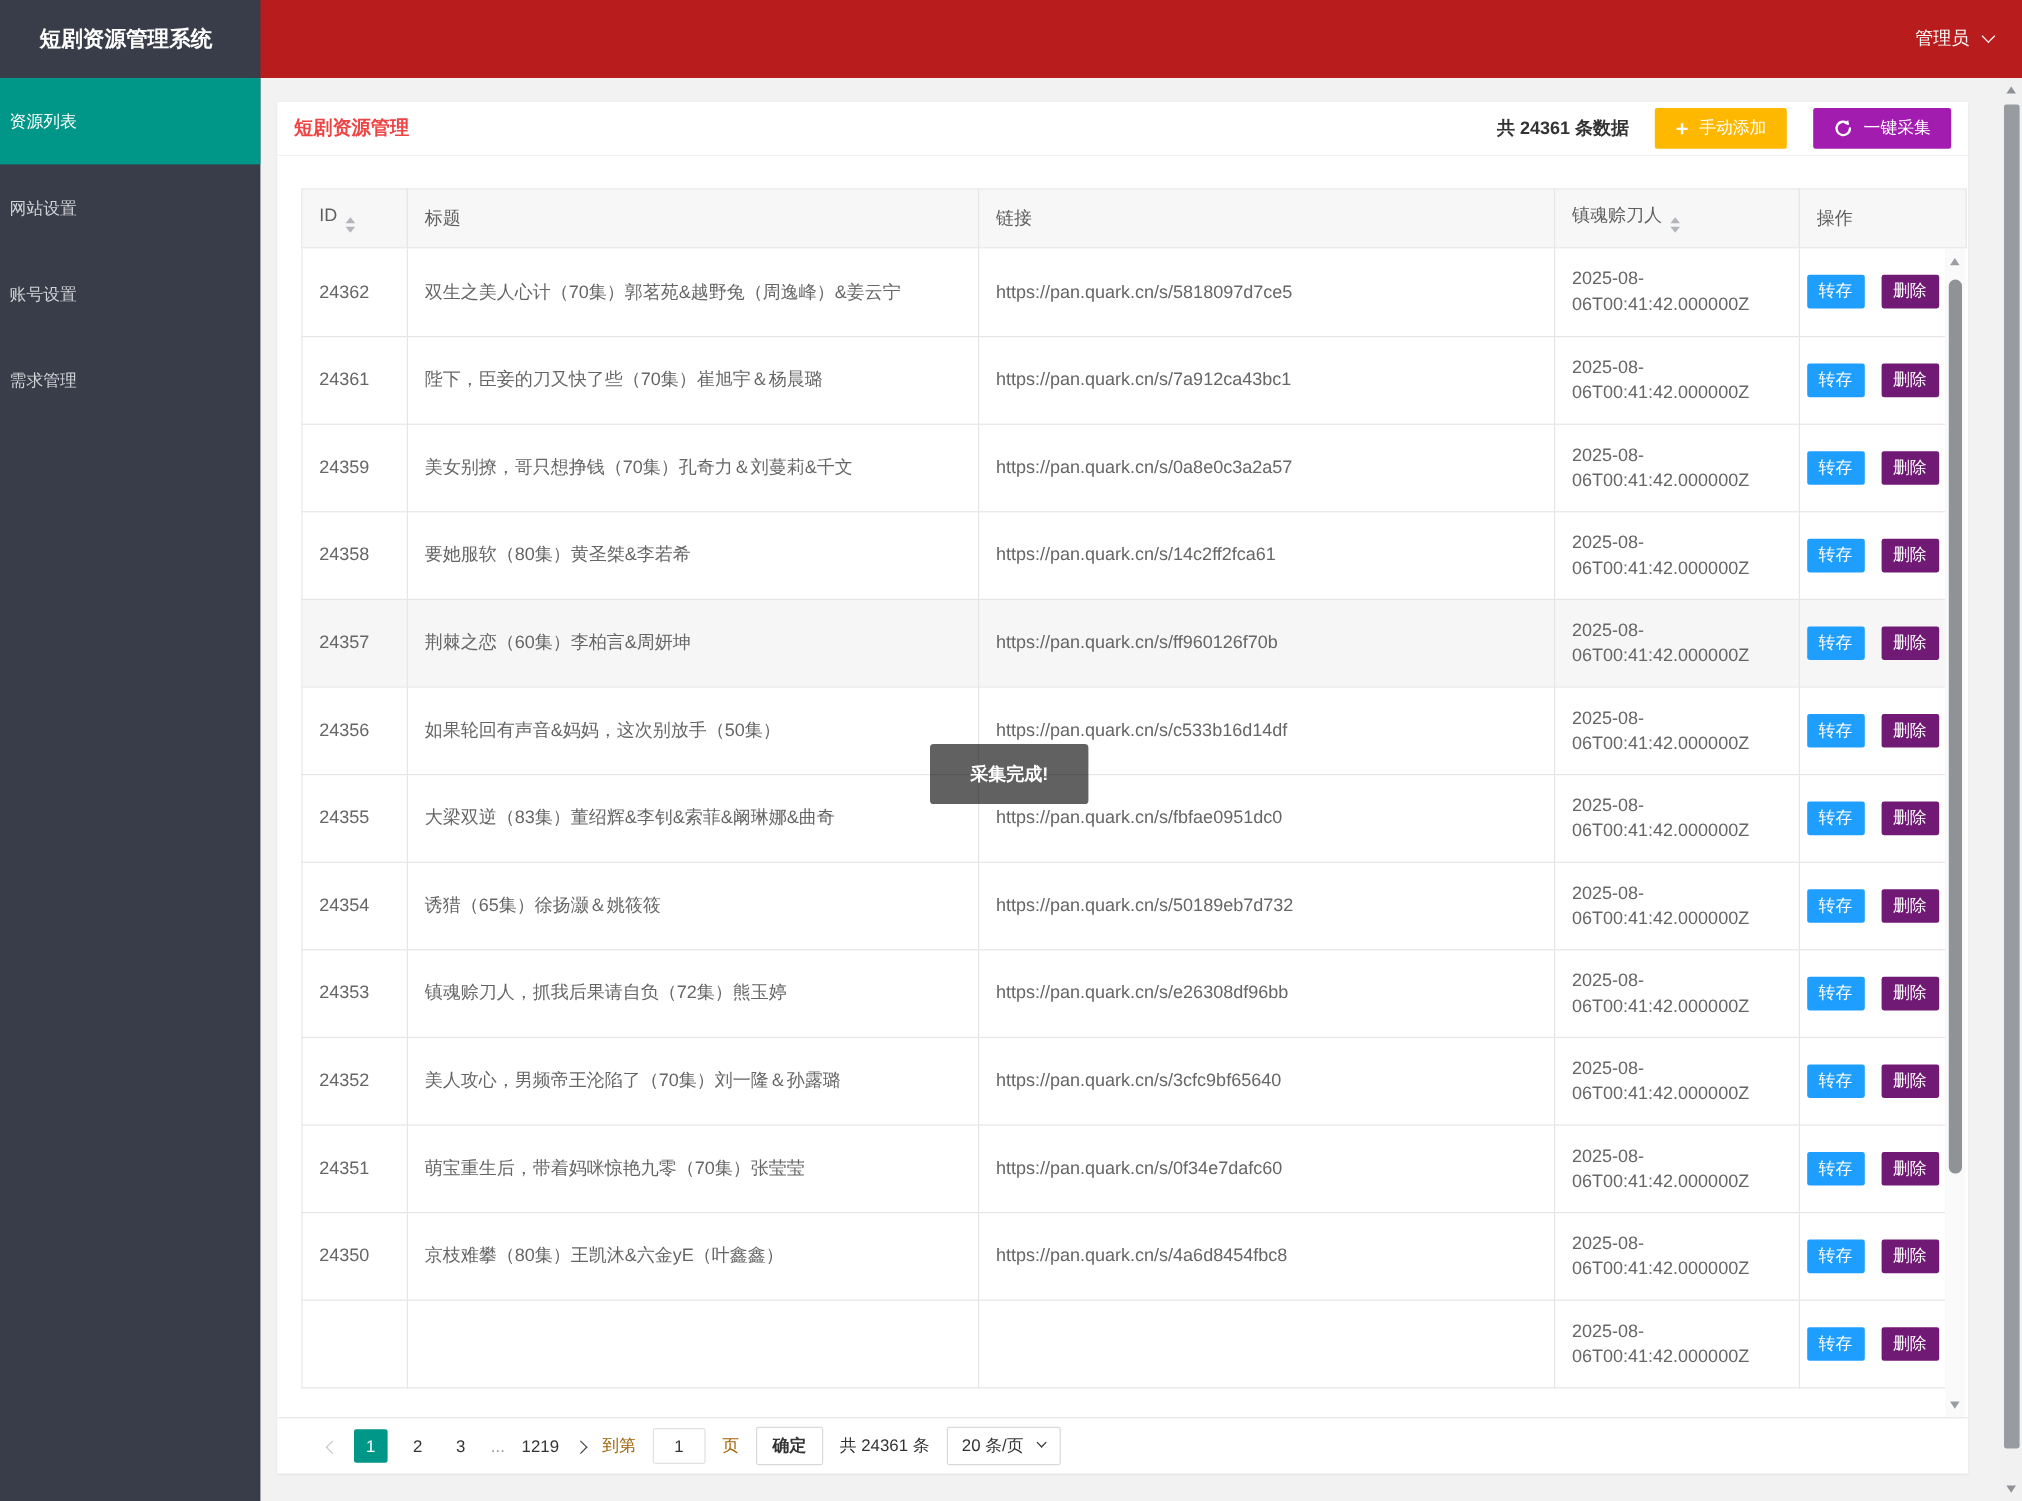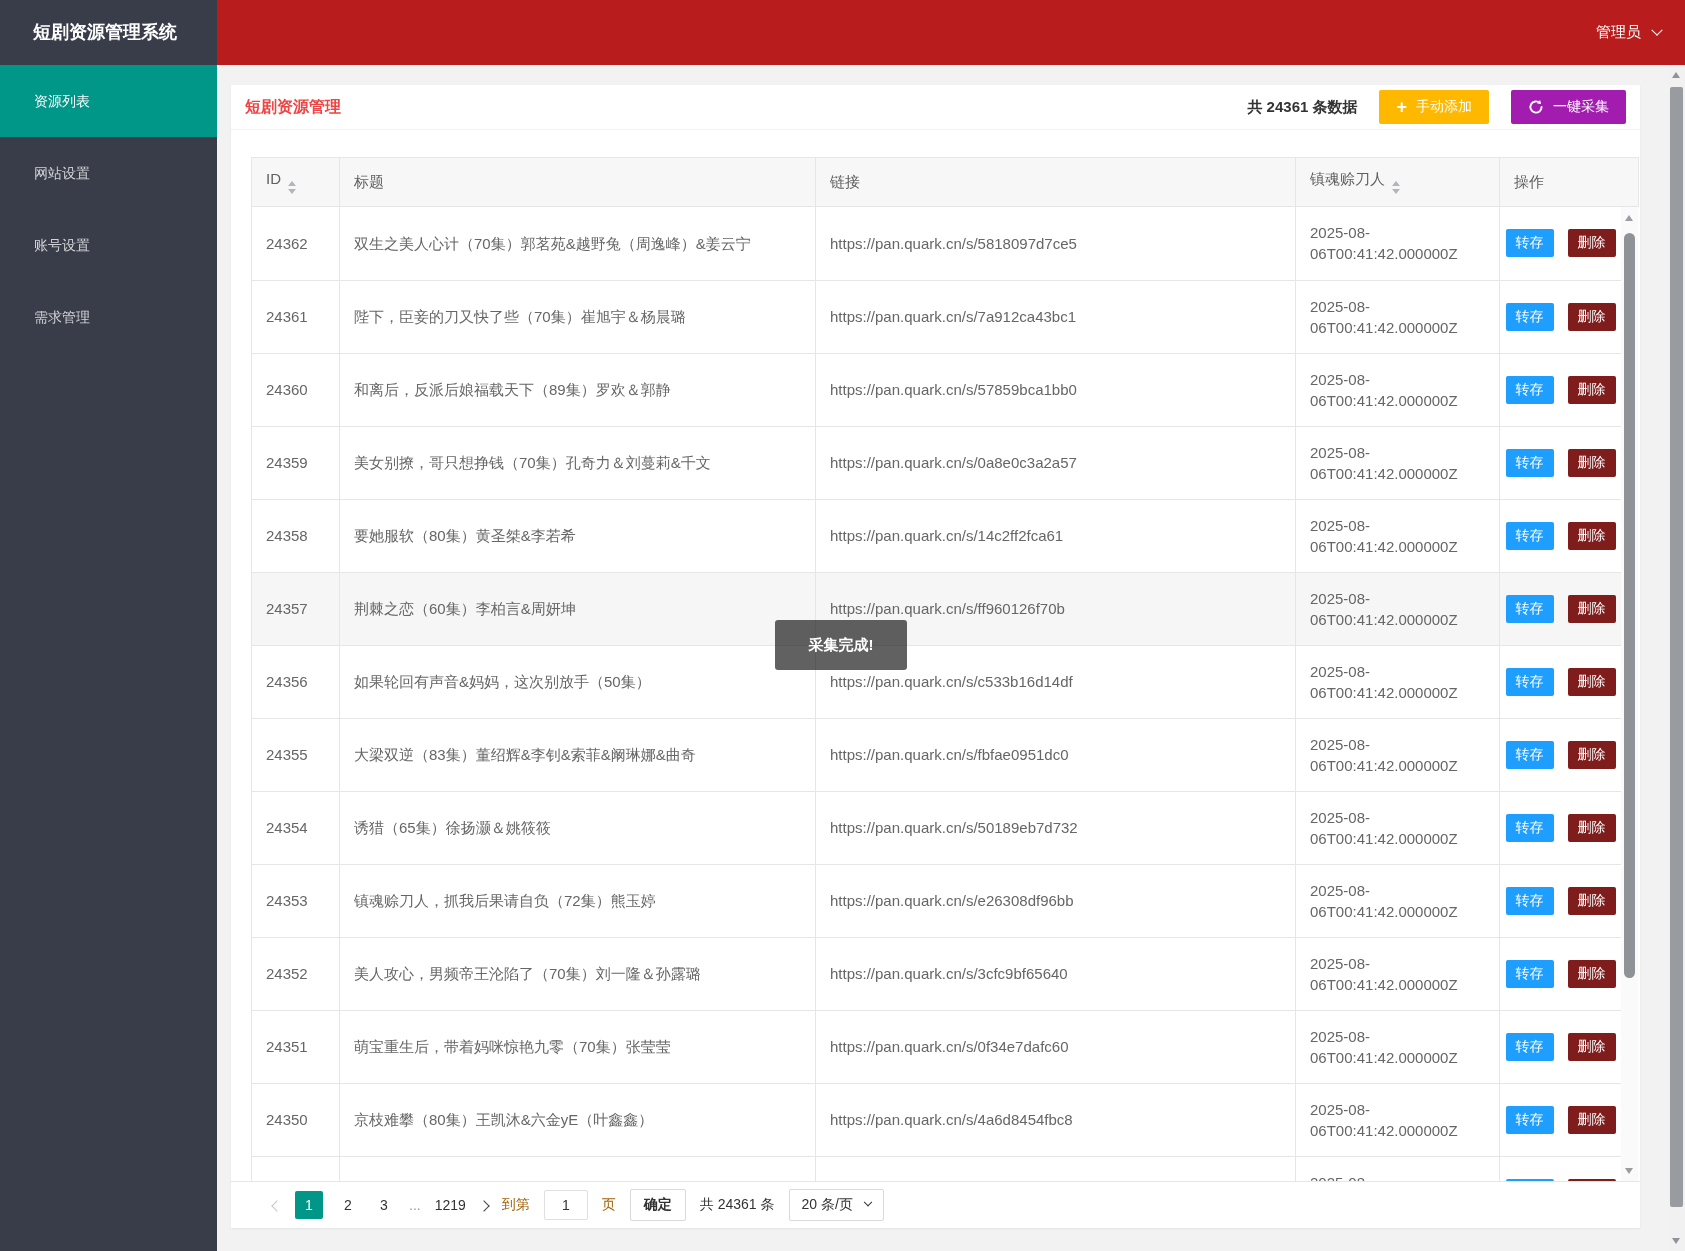--- a/index.html
+++ b/index.html
@@ -13,21 +13,21 @@
   .logo { position:absolute; left:0; top:0; width:217px; height:65px; background:#393D49;
           color:#fff; font-size:18px; font-weight:bold; line-height:65px; padding-left:33px; }
   .user-menu { position:absolute; right:24px; top:0; height:65px; display:flex; align-items:center; gap:12px;
                color:#fff; font-size:15px; cursor:pointer; }
   .chev { display:inline-block; width:8px; height:8px; border-right:1.6px solid currentColor; border-bottom:1.6px solid currentColor; }
   .chev.down  { transform:rotate(45deg) translate(-2px,-2px); }
   .chev.left  { transform:rotate(135deg); }
   .chev.right { transform:rotate(-45deg); }
   
   .sidebar { position:absolute; left:0; top:65px; width:217px; height:1186px; background:#393D49; z-index:10; }
-  .side-item { height:72px; line-height:72px; padding-left:34px; font-size:14px; color:#d2d3d7; cursor:pointer; }
+  .side-item { height:72px; line-height:72px; padding-left:8px; font-size:14px; color:#d2d3d7; cursor:pointer; }
   .side-item.active { background:#009688; color:#fff; }
   
   .card { position:absolute; left:231px; top:85px; width:1409px; height:1143px; background:#fff;
           box-shadow:0 1px 2px rgba(0,0,0,.06); z-index:5; }
   .card-header { position:absolute; left:0; top:0; right:0; height:45px; border-bottom:1px solid #f2f2f2;
                  display:flex; align-items:center; padding:0 14px; }
   .card-title { font-size:16px; font-weight:bold; color:#ef4444; }
   .header-right { margin-left:auto; display:flex; align-items:center; gap:22px; }
   .total-count { font-size:15px; font-weight:bold; color:#333; }
   .btn { height:34px; border:none; border-radius:2px; color:#fff; font-size:14px; display:inline-flex;
@@ -44,21 +44,21 @@
   .grid-body-wrap { position:relative; width:1387px; height:975px; overflow:hidden; }
   .grid-body { width:1370px; }
   .grid-body td { height:73px; border:1px solid #e6e6e6; padding:0 14px; font-size:15px; color:#666;
                   background:#fff; line-height:21px; overflow:hidden; }
   .grid-body tr:first-child td { border-top:none; }
   .grid-body tr.hl td { background:#f6f6f6; }
   .act-cell { text-align:center; padding:0 4px !important; }
   .act-btn { display:inline-block; border:none; border-radius:2px; color:#fff; font-size:14px;
              padding:5px 10px; cursor:pointer; font-family:inherit; }
   .act-save { background:#1E9FFF; margin-right:14px; }
-  .act-del  { background:#7f1d1d; }
+  .act-del  { background:#701a75; }
   .sort { display:inline-flex; flex-direction:column; gap:3px; margin-left:7px; vertical-align:-2px; }
   .sort i { width:0; height:0; border-left:4px solid transparent; border-right:4px solid transparent; }
   .sort .up { border-bottom:5px solid #b2b5ba; }
   .sort .dn { border-top:5px solid #b2b5ba; }
   
   .inner-scrollbar { position:absolute; right:0; top:0; width:17px; height:975px; background:#fafafa; }
   .sb-arrow { position:absolute; left:4px; width:0; height:0; border-left:4.5px solid transparent; border-right:4.5px solid transparent; }
   .sb-up { top:8px; border-bottom:6px solid #9a9da1; }
   .sb-down { bottom:8px; border-top:6px solid #9a9da1; }
   .sb-thumb { position:absolute; left:3px; top:26px; width:11px; height:745px; background:#8f9296; border-radius:6px; }
@@ -175,27 +175,20 @@
               <td class="act-cell"><button class="act-btn act-save">转存</button><button class="act-btn act-del">删除</button></td>
             </tr>
             <tr>
               <td>24361</td>
               <td>陛下，臣妾的刀又快了些（70集）崔旭宇＆杨晨璐</td>
               <td>https://pan.quark.cn/s/7a912ca43bc1</td>
               <td>2025-08-06T00:41:42.000000Z</td>
               <td class="act-cell"><button class="act-btn act-save">转存</button><button class="act-btn act-del">删除</button></td>
             </tr>
             <tr>
-              <td>24360</td>
-              <td>和离后，反派后娘福载天下（89集）罗欢＆郭静</td>
-              <td>https://pan.quark.cn/s/57859bca1bb0</td>
-              <td>2025-08-06T00:41:42.000000Z</td>
-              <td class="act-cell"><button class="act-btn act-save">转存</button><button class="act-btn act-del">删除</button></td>
-            </tr>
-            <tr>
               <td>24359</td>
               <td>美女别撩，哥只想挣钱（70集）孔奇力＆刘蔓莉&amp;千文</td>
               <td>https://pan.quark.cn/s/0a8e0c3a2a57</td>
               <td>2025-08-06T00:41:42.000000Z</td>
               <td class="act-cell"><button class="act-btn act-save">转存</button><button class="act-btn act-del">删除</button></td>
             </tr>
             <tr>
               <td>24358</td>
               <td>要她服软（80集）黄圣桀&amp;李若希</td>
               <td>https://pan.quark.cn/s/14c2ff2fca61</td>

